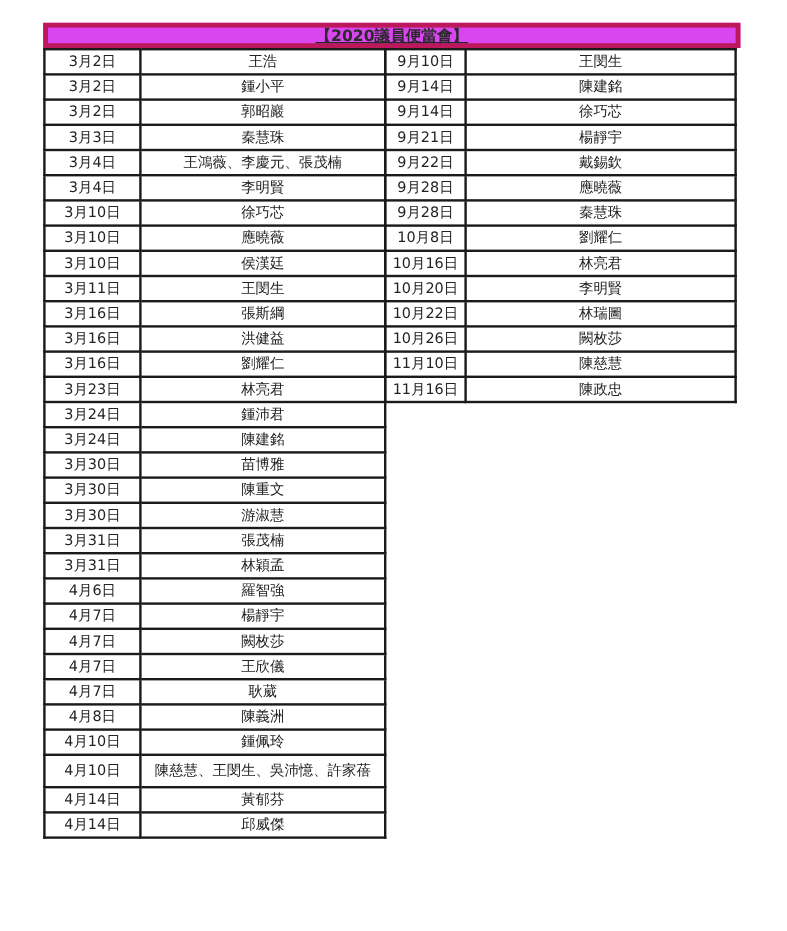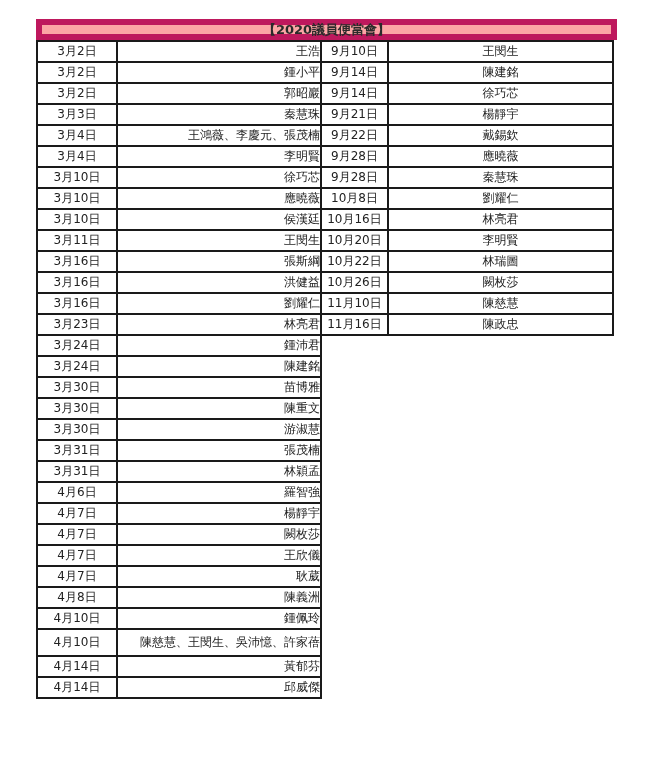--- a/index.html
+++ b/index.html
@@ -1,29 +1,29 @@
 <!DOCTYPE html>
 <html><head>
   <meta charset="utf-8">
   <style>
     html, body { margin: 0; padding: 0; background: #ffffff; }
     body { width: 656px; height: 776px; position: relative; overflow: hidden;
            font-family: "DejaVu Sans", "Liberation Sans", sans-serif; color: #222; }
     .sheet { position: absolute; left: 36px; top: 19px; width: 581px; }
-    .title-row { height: 21px; background: #fca5a5; border: 6px solid #be185d;
+    .title-row { height: 21px; background: #d946ef; border: 4px solid #be185d;
                  box-sizing: border-box; display: flex; align-items: center;
-                 justify-content: center; font-weight: bold; font-size: 13px; color: #2a2a2a; }
+                 justify-content: center; font-weight: bold; font-size: 13px; color: #2a2a2a; text-decoration: underline; }
     .cols { position: relative; }
     table { border-collapse: collapse; position: absolute; top: 0; }
     td { border: 2px solid #1a1a1a; text-align: center; font-size: 12px;
          padding: 0; height: 19px; line-height: 17px; white-space: nowrap; }
     td.tall { height: 25px; line-height: 23px; }
     #left-table { left: 0; padding-left: 43px; }
     #left-table td.date { width: 78px; }
-    #left-table td.name { width: 202px; text-align: right; }
+    #left-table td.name { width: 202px; }
     #right-table { left: 284px; }
     #right-table td.date { width: 65px; }
     #right-table td.name { width: 223px; }
   </style>
 </head>
 <body>
 
 <div class="sheet">
   <div class="title-row">【2020議員便當會】</div>
   <div class="cols">

